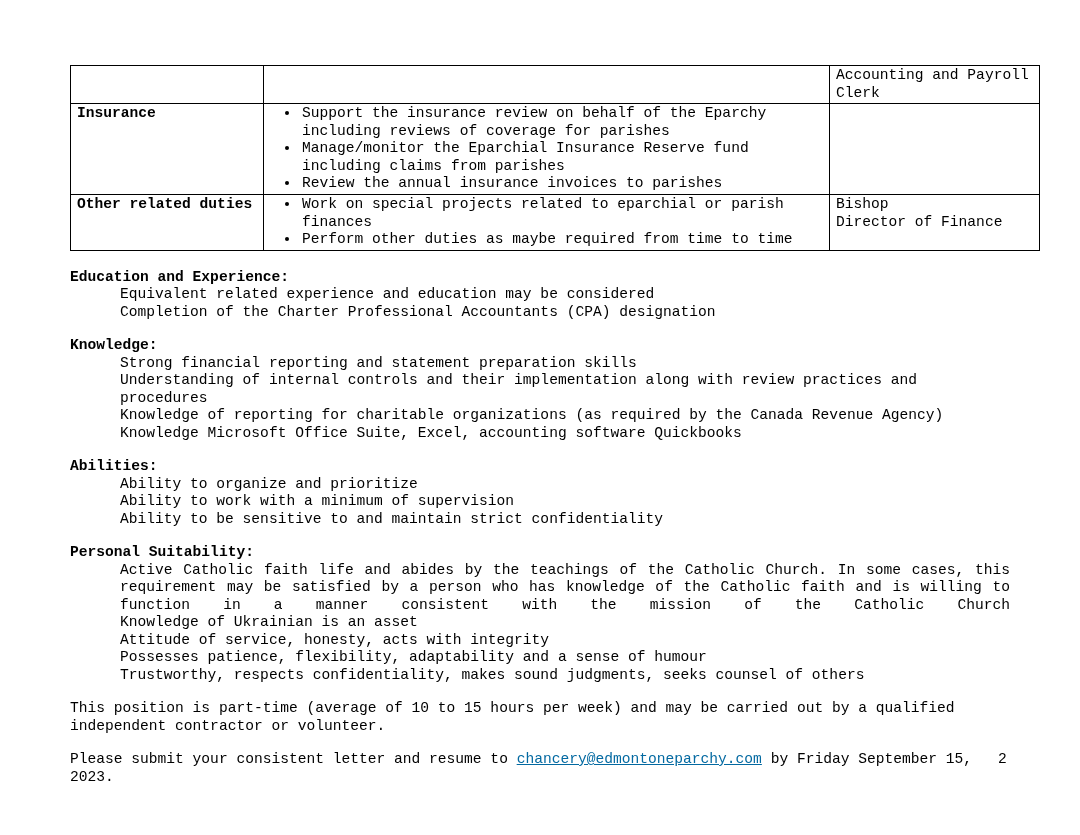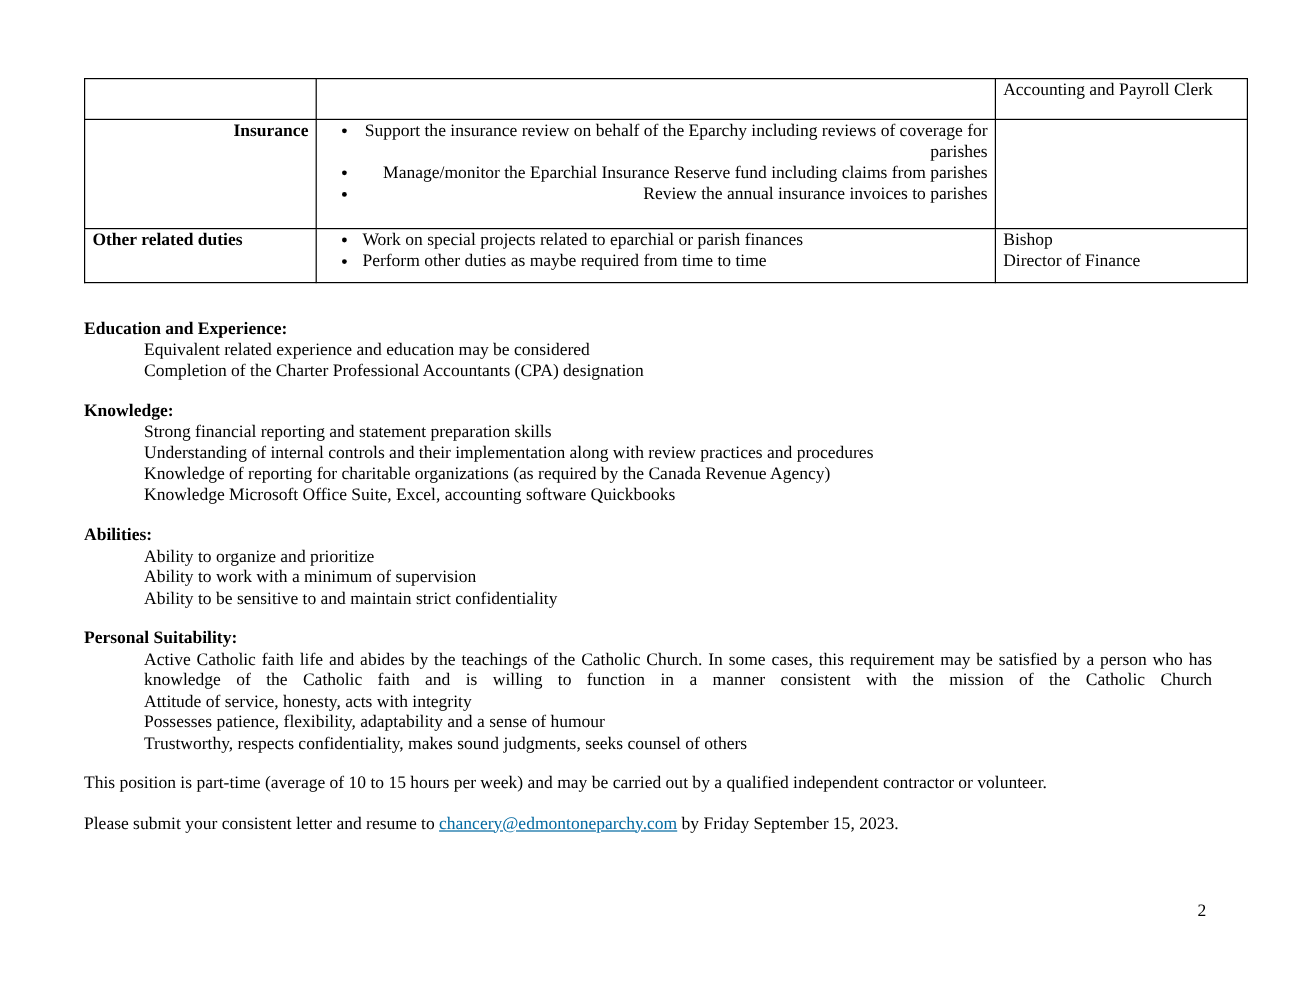--- a/index.html
+++ b/index.html
@@ -5,21 +5,21 @@
   html, body {
     margin: 0;
     padding: 0;
     background: #ffffff;
   }
   .page {
     position: relative;
     width: 1080px;
     height: 835px;
     background: #ffffff;
-    font-family: Liberation Serif, serif;
+    font-family: Liberation Mono, monospace;
     font-size: 14.6px;
     line-height: 17.5px;
     color: #000000;
     overflow: hidden;
   }
   .content {
     position: absolute;
     left: 70px;
     top: 65px;
     width: 966px;
@@ -31,36 +31,36 @@
   }
   table.duties td {
     border: 1px solid #000000;
     vertical-align: top;
     padding: 1px 6px;
   }
   td.col-label   { width: 180px; font-weight: bold; }
   td.col-duties  { width: 553px; }
   td.col-resp    { width: 197px; }
   tr.r1 { height: 34px; }
-  tr.r2 { height: 91px; text-align: right; }
+  tr.r2 { height: 91px; }
   tr.r3 { height: 45px; }
   table.duties ul {
     margin: 0;
     padding-left: 30px;
     list-style-type: disc;
   }
   table.duties li {
     padding-left: 2px;
   }
   .section {
     width: 940px;
     margin: 0 0 16px 0;
   }
   .section:first-of-type {
-    margin-top: 30px;
+    margin-top: 18px;
   }
   .section-heading {
     font-weight: bold;
   }
   .section-items {
     padding-left: 50px;
     width: 890px;
   }
   .item-justified {
     text-align: justify;
@@ -144,20 +144,21 @@
         <div>Ability to organize and prioritize</div>
         <div>Ability to work with a minimum of supervision</div>
         <div>Ability to be sensitive to and maintain strict confidentiality</div>
       </div>
     </div>
 
     <div class="section">
       <div class="section-heading">Personal Suitability:</div>
       <div class="section-items">
         <div class="item-justified">Active Catholic faith life and abides by the teachings of the Catholic Church. In some cases, this requirement may be satisfied by a person who has knowledge of the Catholic faith and is willing to function in a manner consistent with the mission of the Catholic Church</div>
+        <div>Knowledge of Ukrainian is an asset</div>
         <div>Attitude of service, honesty, acts with integrity</div>
         <div>Possesses patience, flexibility, adaptability and a sense of humour</div>
         <div>Trustworthy, respects confidentiality, makes sound judgments, seeks counsel of others</div>
       </div>
     </div>
 
     <div class="para">This position is part-time (average of 10 to 15 hours per week) and may be carried out by a qualified independent contractor or volunteer.</div>
 
     <div class="para"><span>Please submit your consistent letter and resume to </span><a class="email-link" href="#">chancery@edmontoneparchy.com</a><span> by Friday September 15, 2023.</span></div>
 

